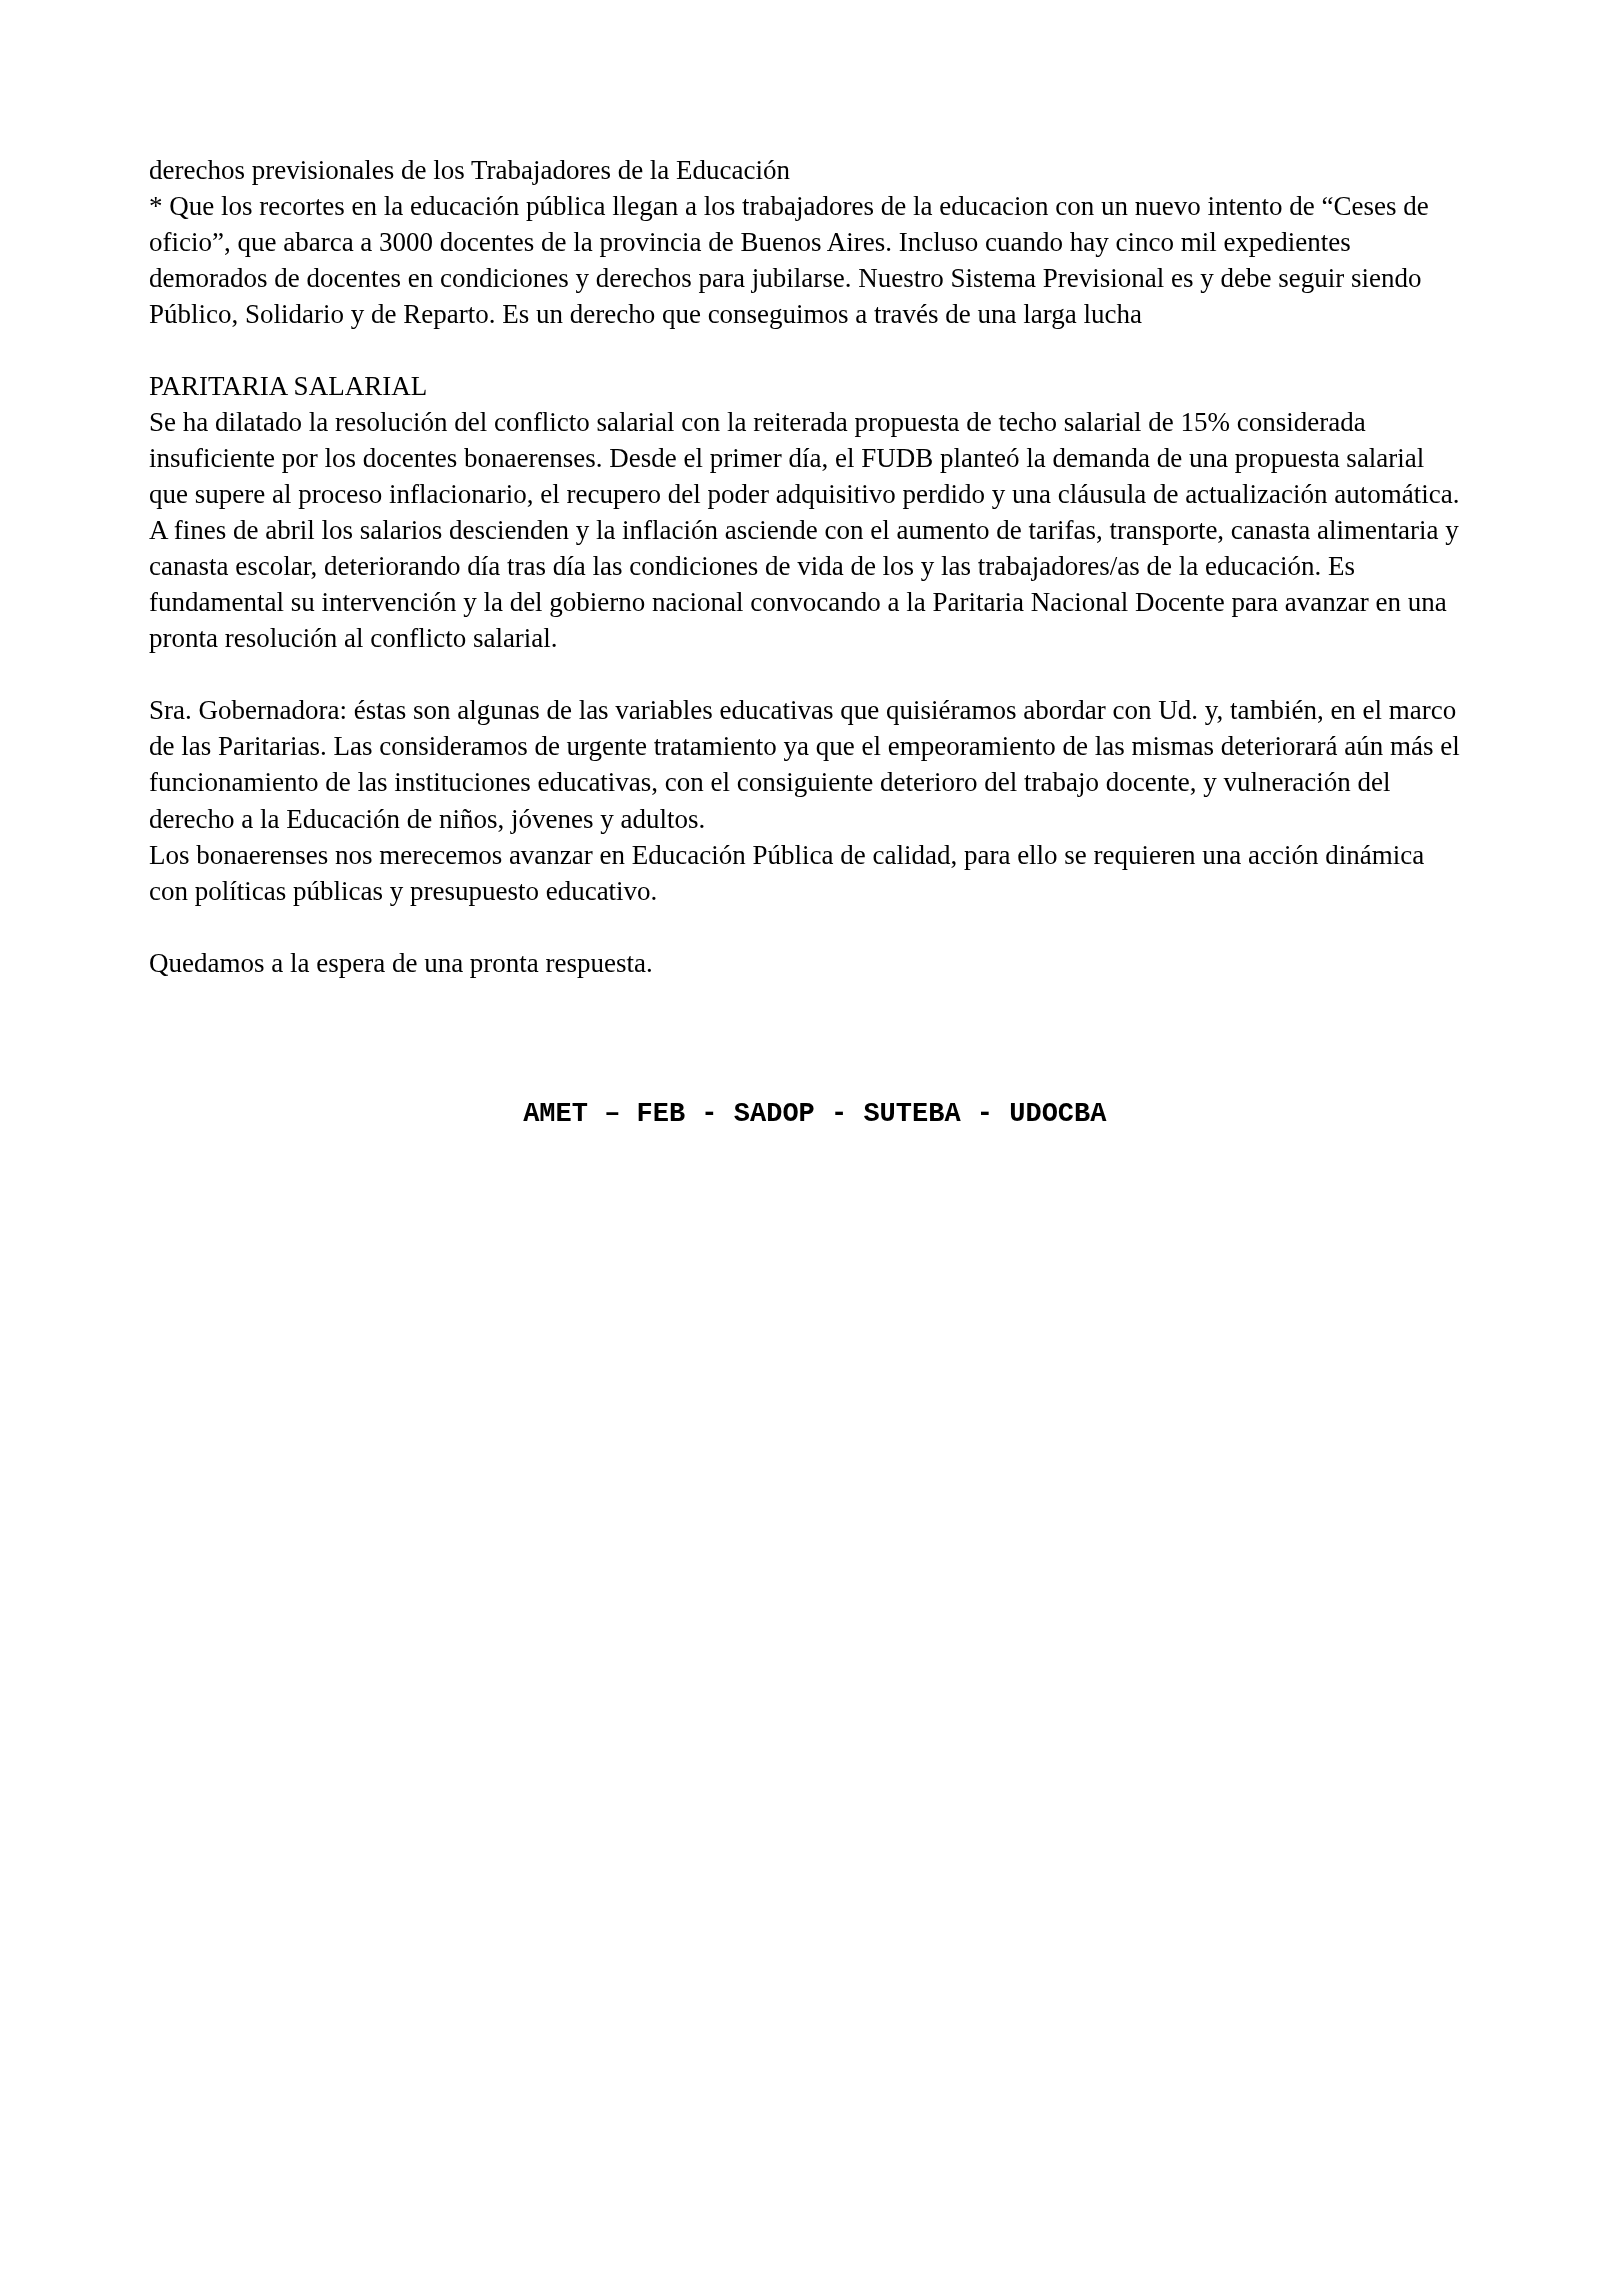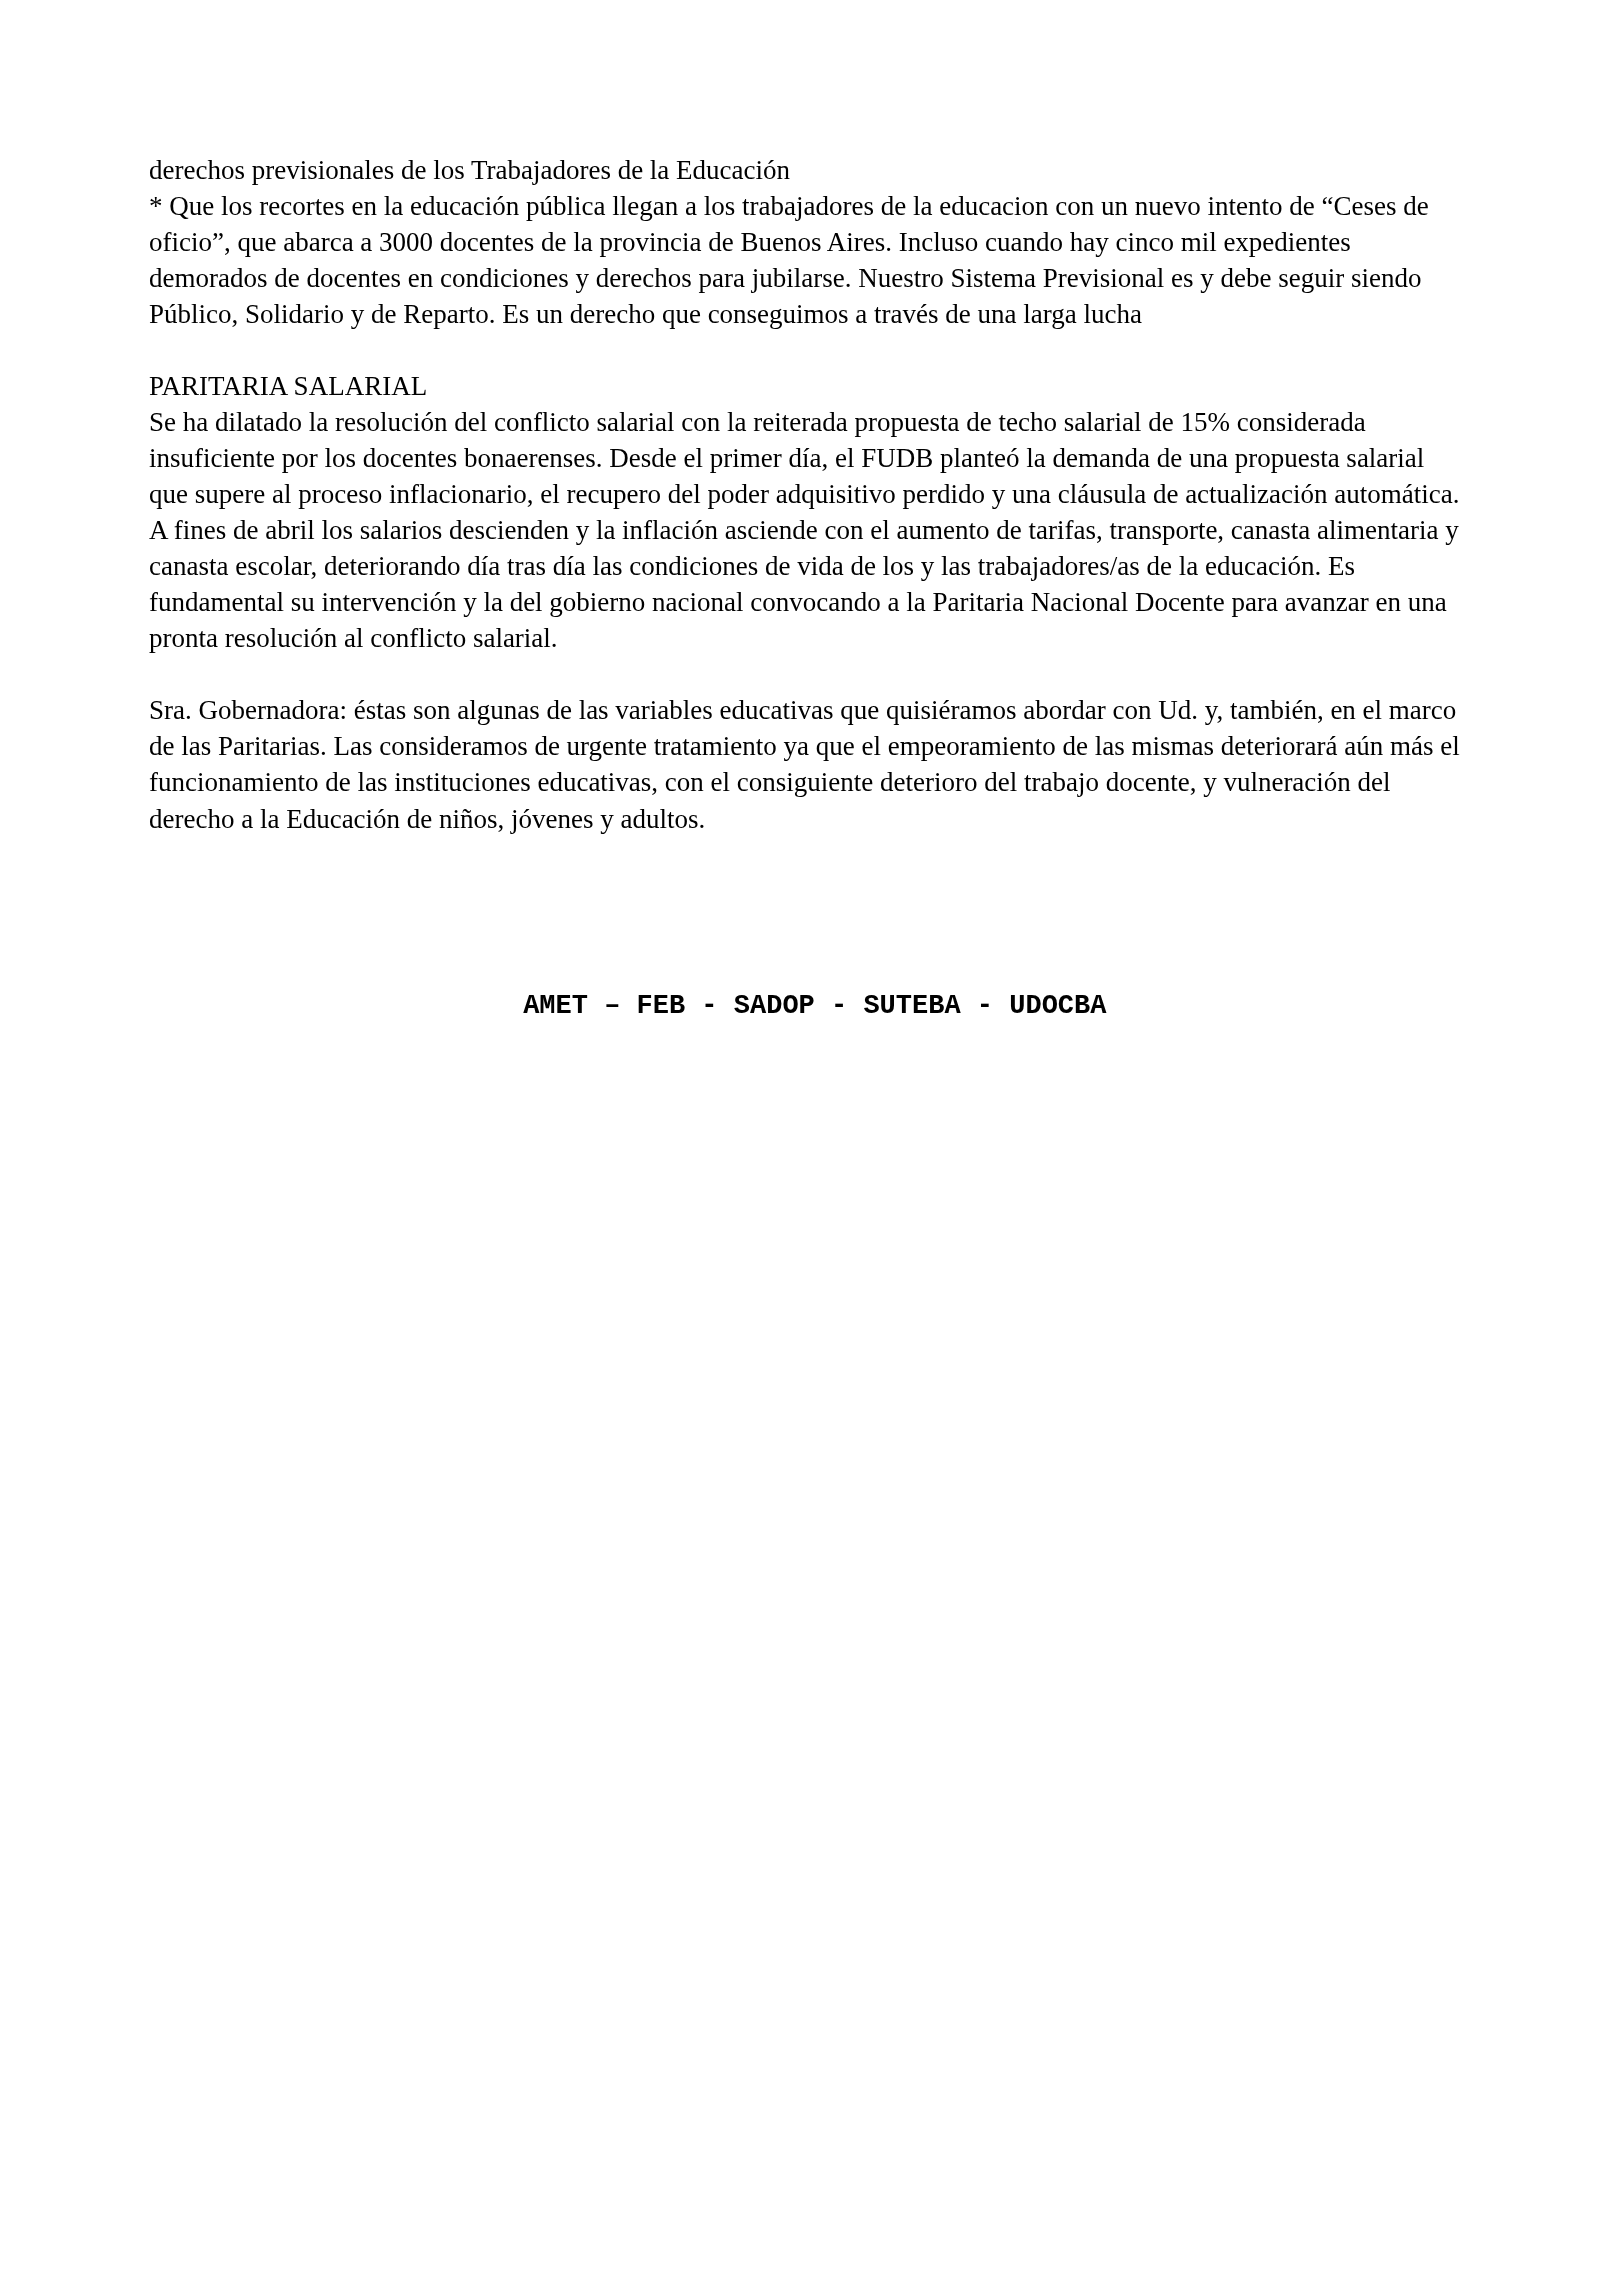--- a/index.html
+++ b/index.html
@@ -61,23 +61,25 @@
     <p class="para">* Que los recortes en la educación pública llegan a los trabajadores de la educacion con un nuevo intento de “Ceses de oficio”, que abarca a 3000 docentes de la provincia de Buenos Aires. Incluso cuando hay cinco mil expedientes demorados de docentes en condiciones y derechos para jubilarse. Nuestro Sistema Previsional es y debe seguir siendo Público, Solidario y de Reparto. Es un derecho que conseguimos a través de una larga lucha</p>
 
     <div class="block-gap"></div>
 
     <p class="heading">PARITARIA SALARIAL</p>
     <p class="para">Se ha dilatado la resolución del conflicto salarial con la reiterada propuesta de techo salarial de 15% considerada insuficiente por los docentes bonaerenses. Desde el primer día, el FUDB planteó la demanda de una propuesta salarial que supere al proceso inflacionario, el recupero del poder adquisitivo perdido y una cláusula de actualización automática. A fines de abril los salarios descienden y la inflación asciende con el aumento de tarifas, transporte, canasta alimentaria y canasta escolar, deteriorando día tras día las condiciones de vida de los y las trabajadores/as de la educación. Es fundamental su intervención y la del gobierno nacional convocando a la Paritaria Nacional Docente para avanzar en una pronta resolución al conflicto salarial.</p>
 
     <div class="block-gap"></div>
 
     <p class="para">Sra. Gobernadora: éstas son algunas de las variables educativas que quisiéramos abordar con Ud. y, también, en el marco de las Paritarias. Las consideramos de urgente tratamiento ya que el empeoramiento de las mismas deteriorará aún más el funcionamiento de las instituciones educativas, con el consiguiente deterioro del trabajo docente, y vulneración del derecho a la Educación de niños, jóvenes y adultos.</p>
+    <p class="para">Los bonaerenses nos merecemos avanzar en Educación Pública de calidad, para ello se requieren una acción dinámica con políticas públicas y presupuesto educativo.</p>
 
     <div class="block-gap"></div>
 
+    <p class="para">Quedamos a la espera de una pronta respuesta.</p>
 
     <div class="block-gap"></div>
 
 
     <div class="block-gap-large"></div>
 
     <p class="signature">AMET – FEB - SADOP - SUTEBA - UDOCBA</p>
 
   </div>
 </div>

